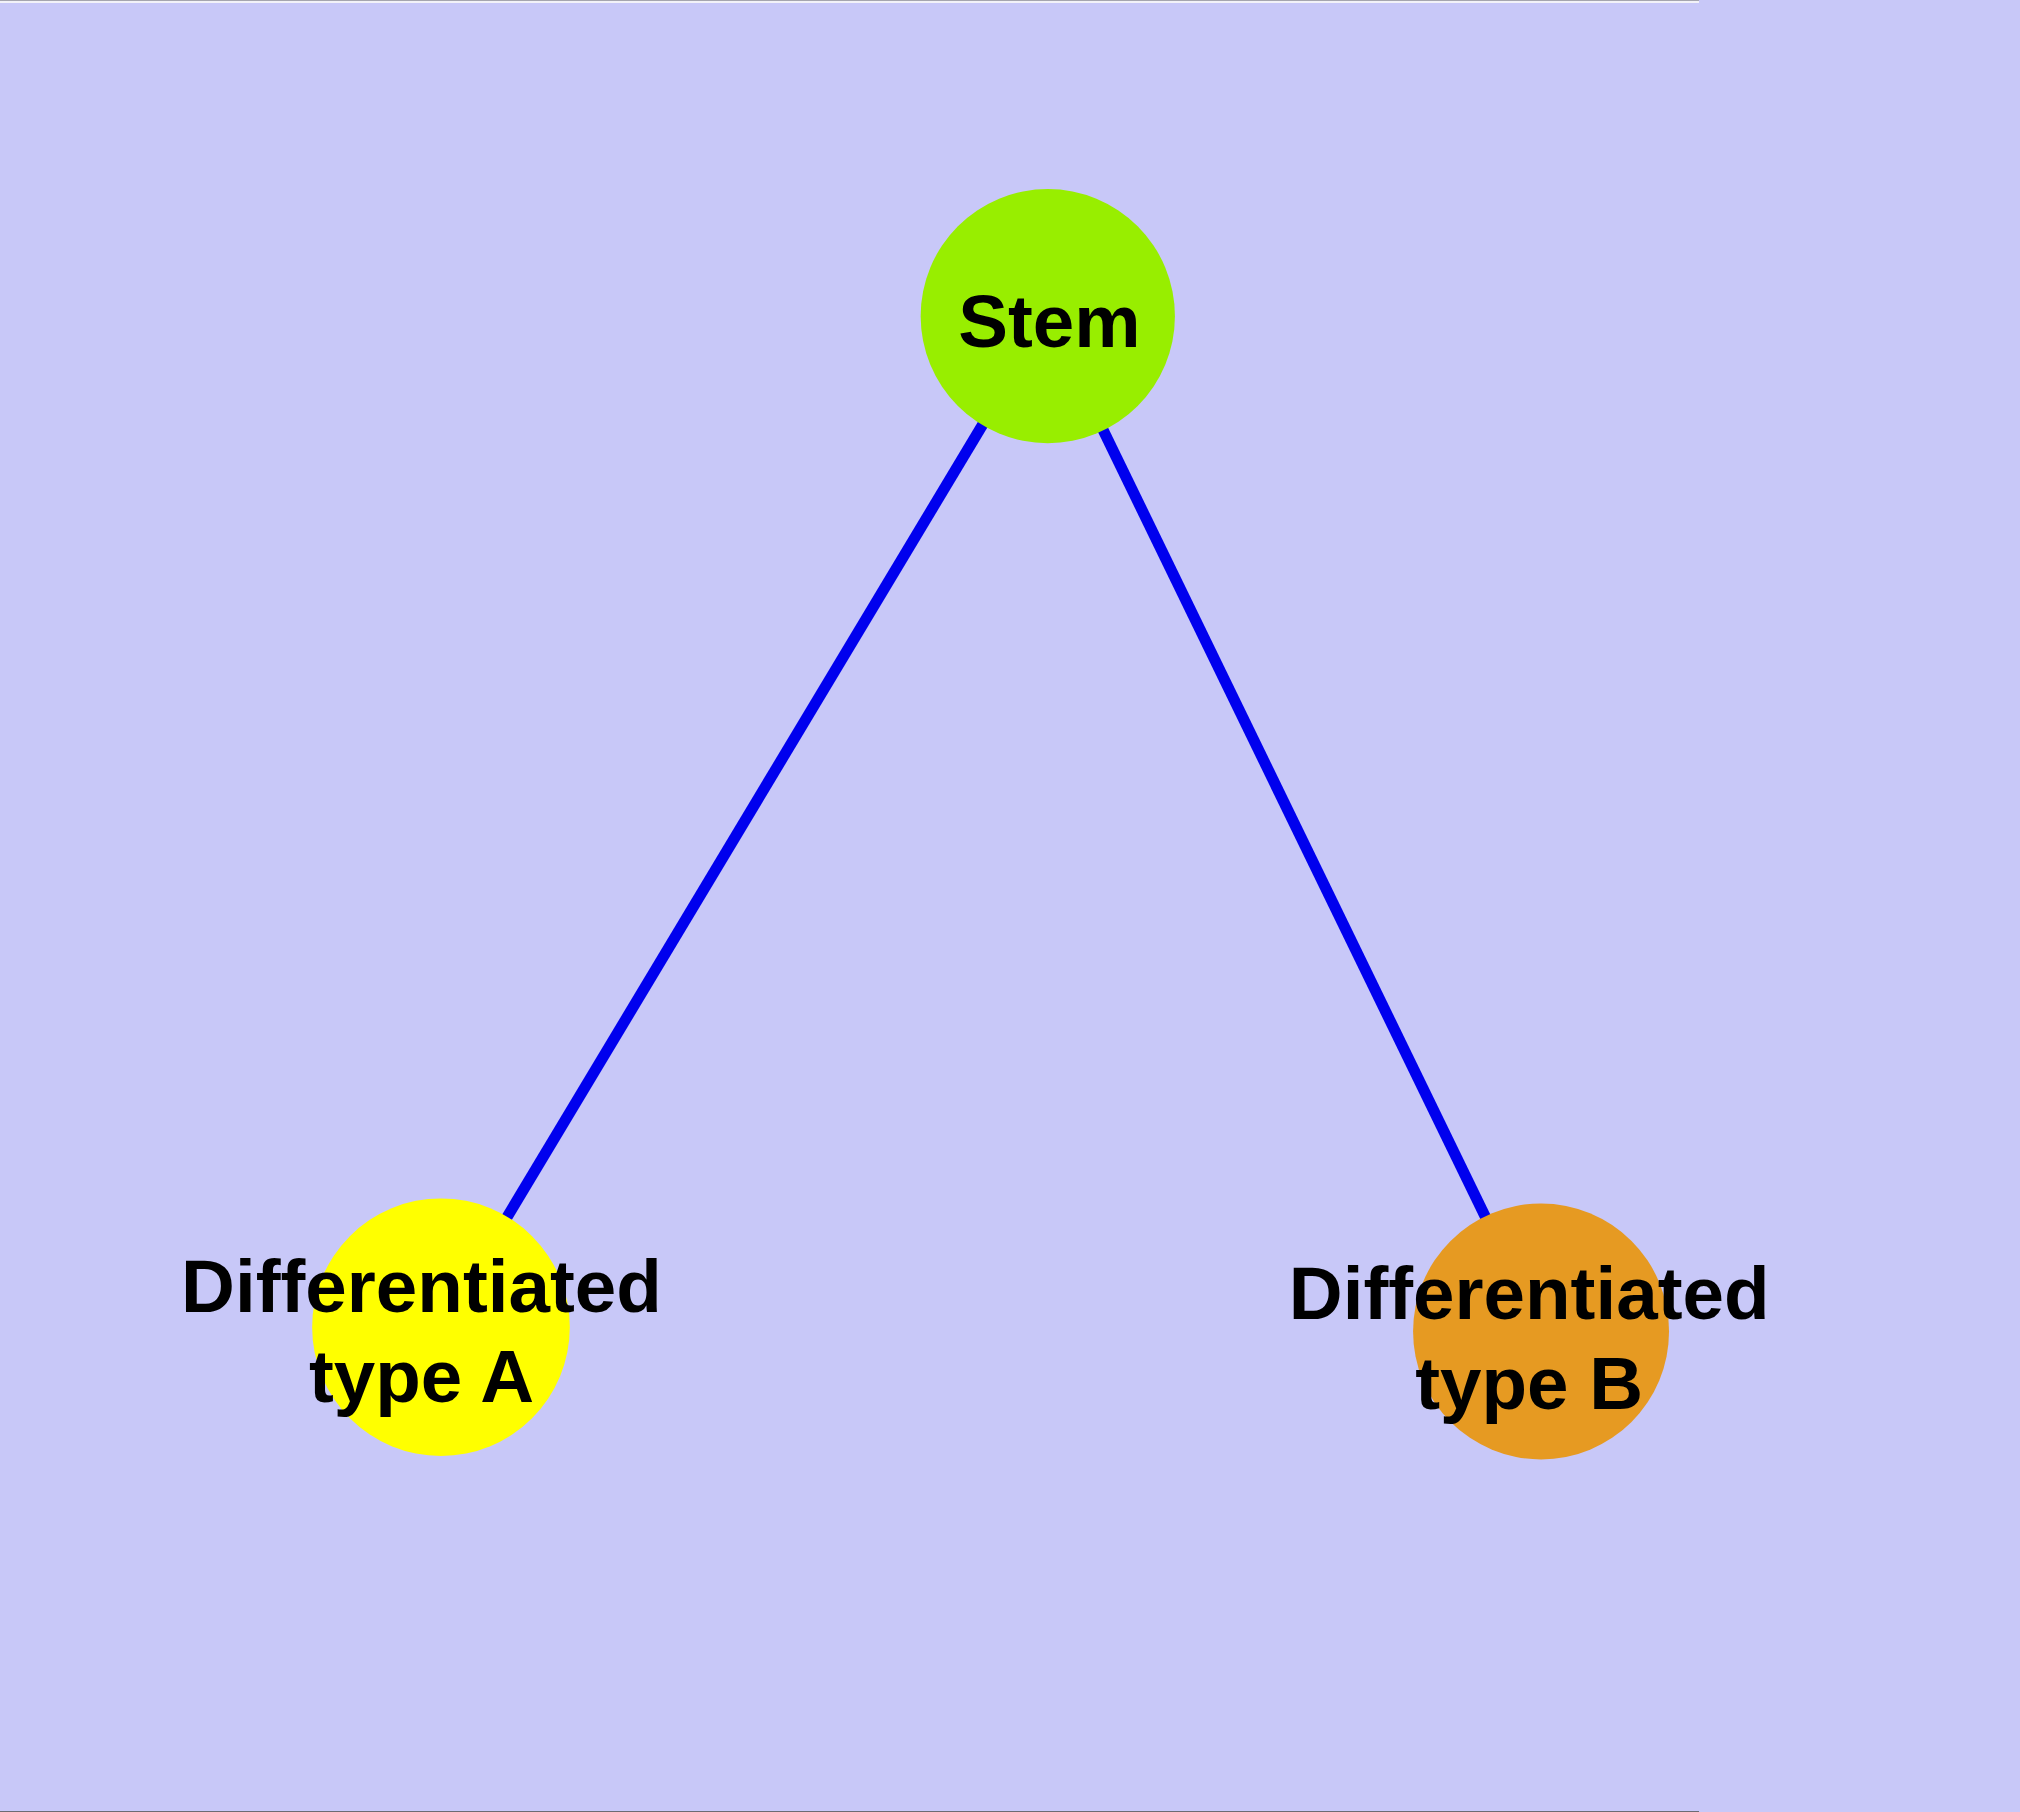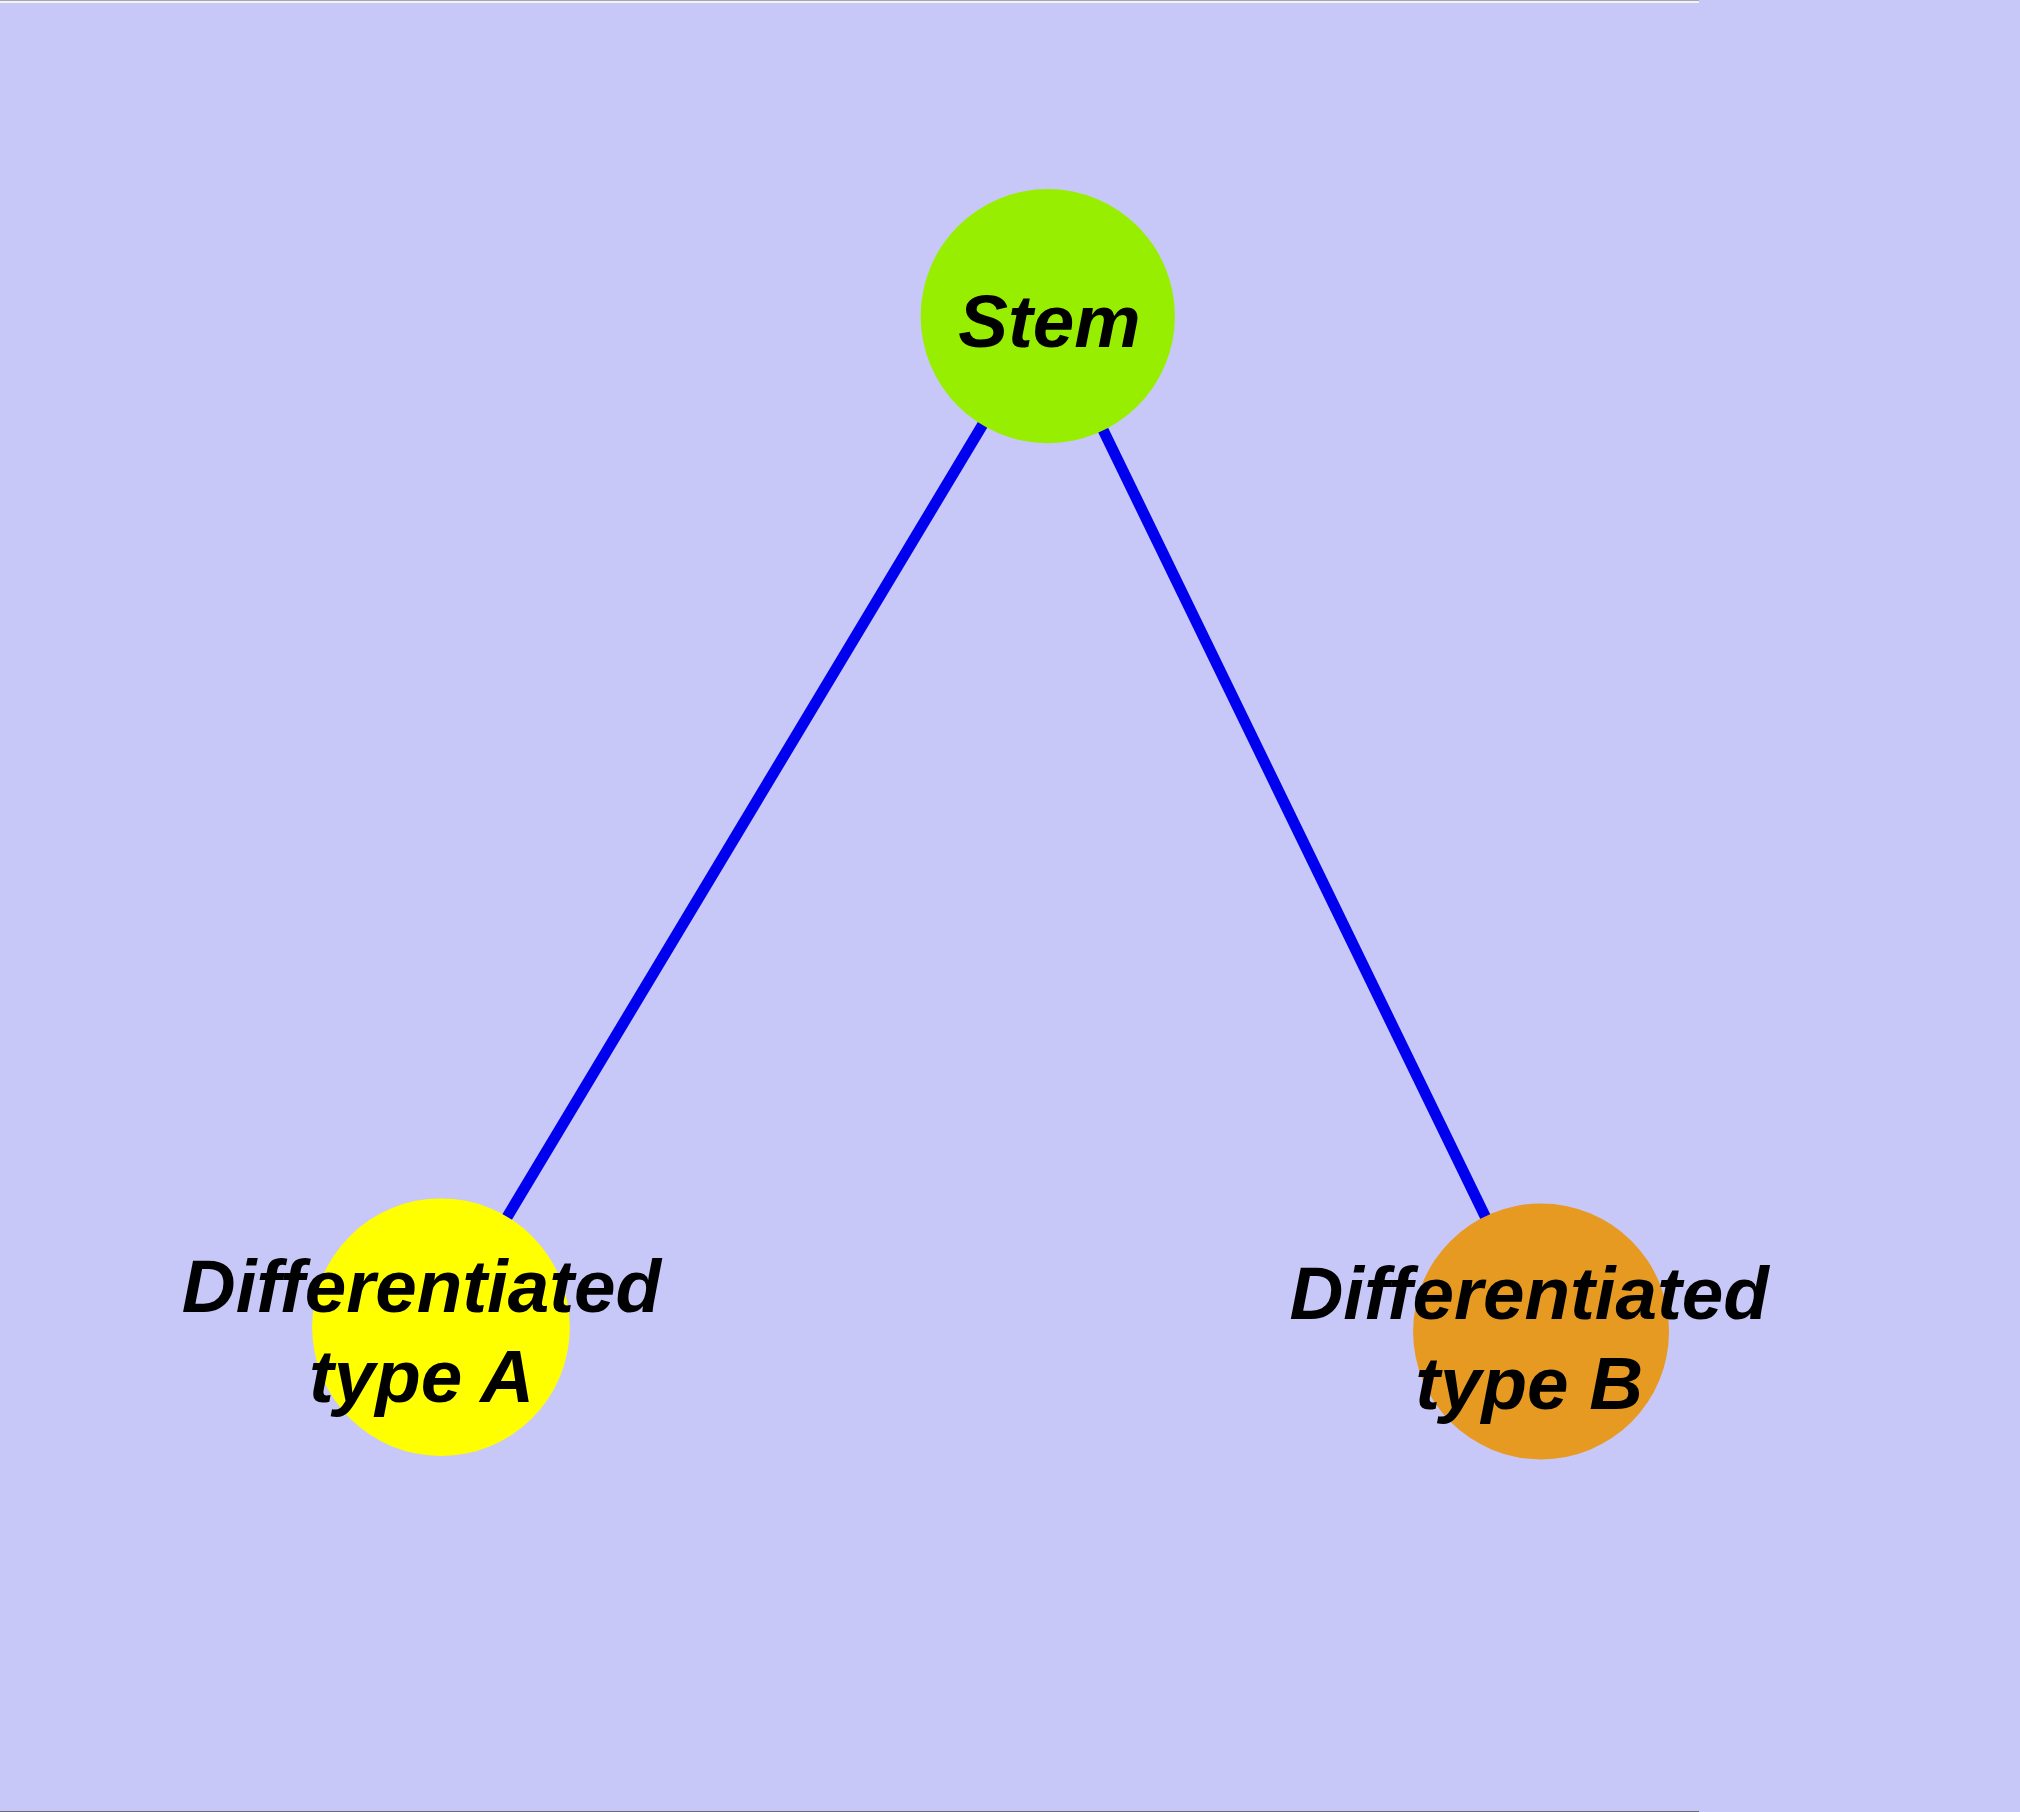--- a/index.html
+++ b/index.html
@@ -7,21 +7,20 @@
     padding: 0;
     width: 2021px;
     height: 1812px;
     overflow: hidden;
     background: #C8C8F8;
   }
   .stage {
     position: relative;
     width: 1699px;
     height: 1812px;
-    font-style: italic;
   }
   svg { display: block; }
   .node-label {
     font-family: "Liberation Sans", sans-serif;
     font-weight: bold;
     font-size: 88px;
     text-anchor: middle;
   }
   .edge-line {
     stroke-width: 13px;

